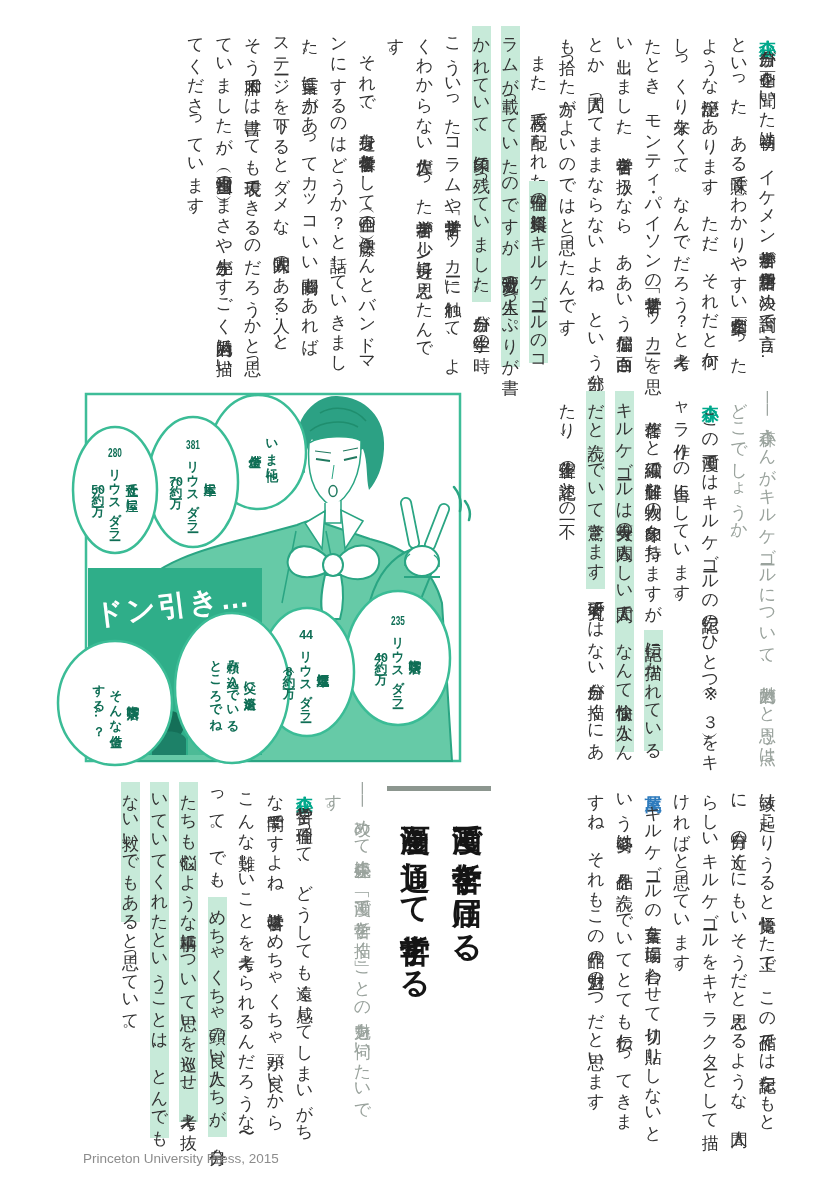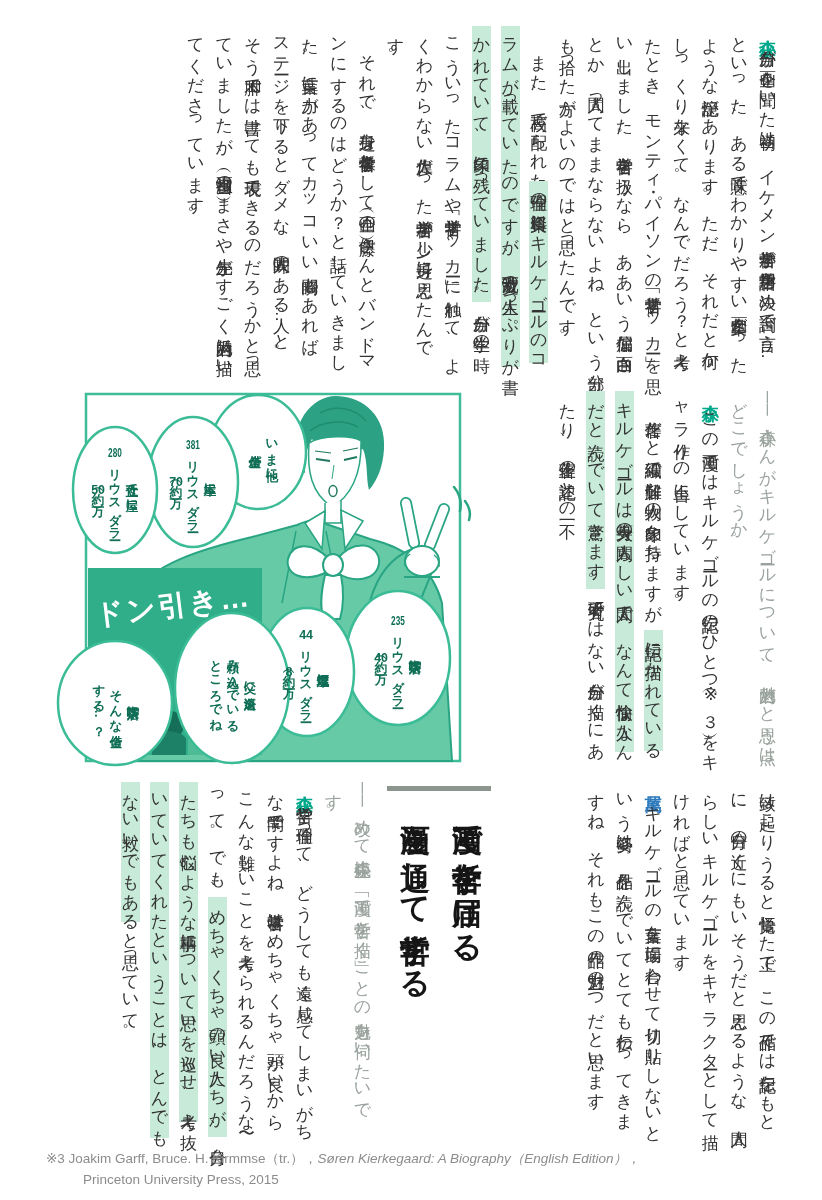--- a/index.html
+++ b/index.html
@@ -190,17 +190,16 @@
         <span class="vline"><span>漫画を通して哲学する</span></span>
       </div>
   </div>
 
   <div id="bottom-left-text" class="vtext">
       <p class="gray"><span>──改めて小森先生に、「漫画で哲学を描く」ことの魅力を伺いたいです。</span></p>
       <p><span class="speaker green">小森</span><span>哲学や倫理って、どうしても遠く感じてしまいがちな学問ですよね。哲学者はめちゃくちゃ頭が良いからこんな難しいことを考えられるんだろうな〜って。でも、</span><mark>めちゃくちゃ頭の良い人たちが、自分たちも悩むような事柄について思いを巡らせ、考え抜いていてくれたということは、とんでもない救いでもある</mark><span>と思っていて。</span></p>
     </div>
 
   <div id="footnote">
-    <div class="fn-line1"><span>※3 Joakim Garff, Bruce. H. Kirmmse（tr.），</span><span class="italic">Søren Kierkegaard: A Biography（English Edition）</span><span>，</span></div>
     <div class="fn-line2">Princeton University Press, 2015</div>
   </div>
 
 </div>
 
 </body></html>

